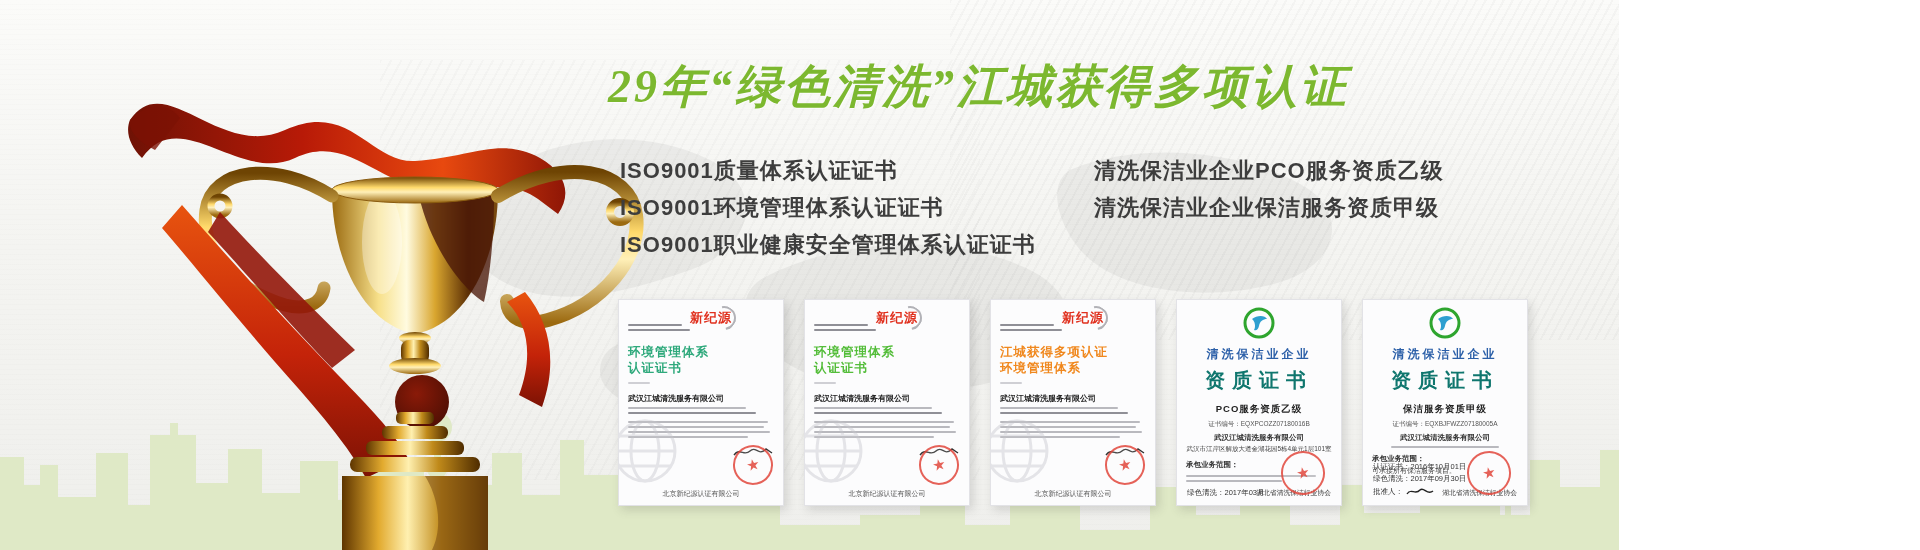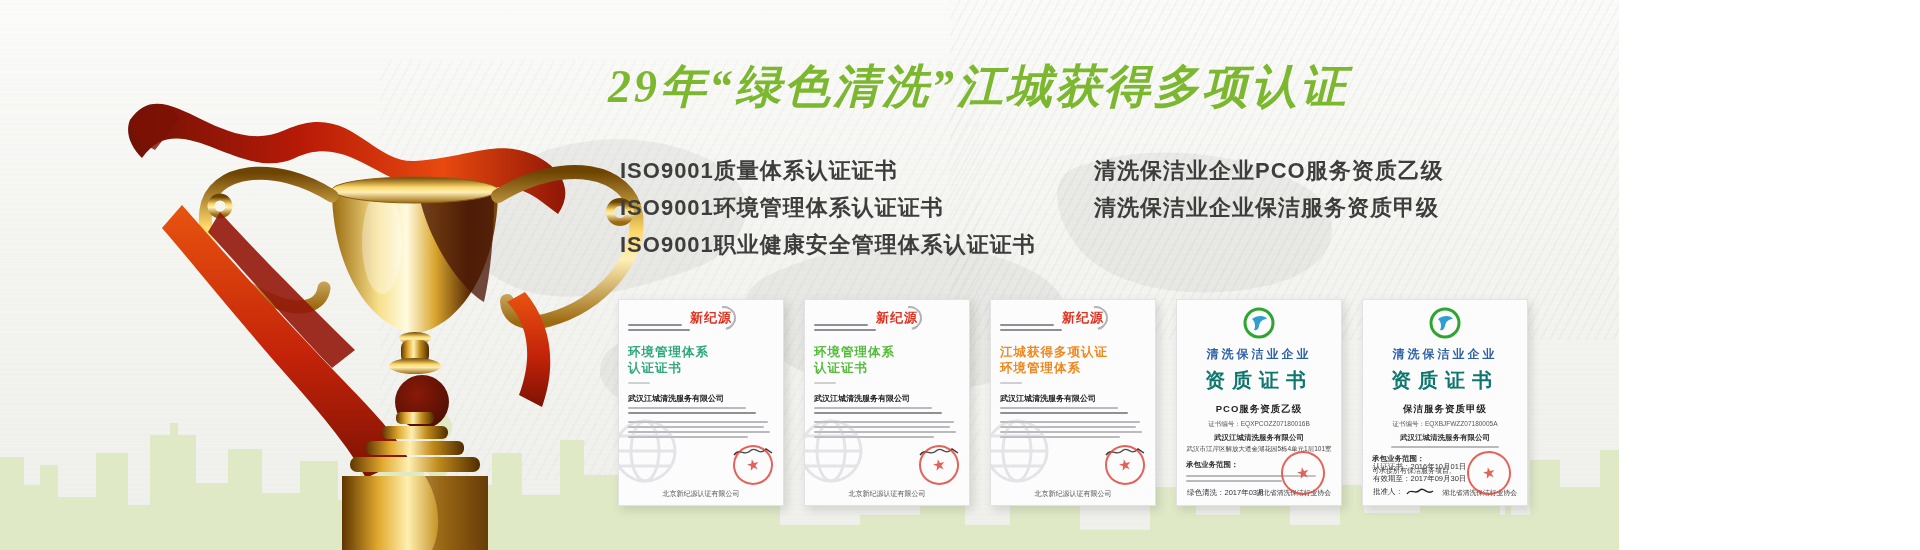--- a/index.html
+++ b/index.html
@@ -361,21 +361,21 @@
         <div class="zz-grade">保洁服务资质甲级</div>
         <div class="zz-no">证书编号：EQXBJFWZZ07180005A</div>
         <div class="zz-company">武汉江城清洗服务有限公司</div>
         <div class="bar" style="width:108px;margin:3px auto 0"></div>
         <div class="zz-scope">
           <div class="lbl">承包业务范围：</div>
           <div class="txt">可承接所有保洁服务项目。</div>
         </div>
         <div class="zz-bottom">
           <div class="row">认证证书：2016年10月01日</div>
-          <div class="row">有效期至：2017年09月30日</div>
+          <div class="row">绿色清洗：2017年09月30日</div>
           <div class="row">
             <span>批准人：</span>
             <svg class="sig" width="30" height="12" viewBox="0 0 30 12">
                 <path d="M2,8 C6,1 10,10 15,4 C19,0 22,10 28,5" fill="none" stroke="#222" stroke-width="1.4"></path>
               </svg>
           </div>
           <div class="zz-issuer">湖北省清洗保洁行业协会</div>
         </div>
         <div class="seal zz-seal">★</div>
       </div>

